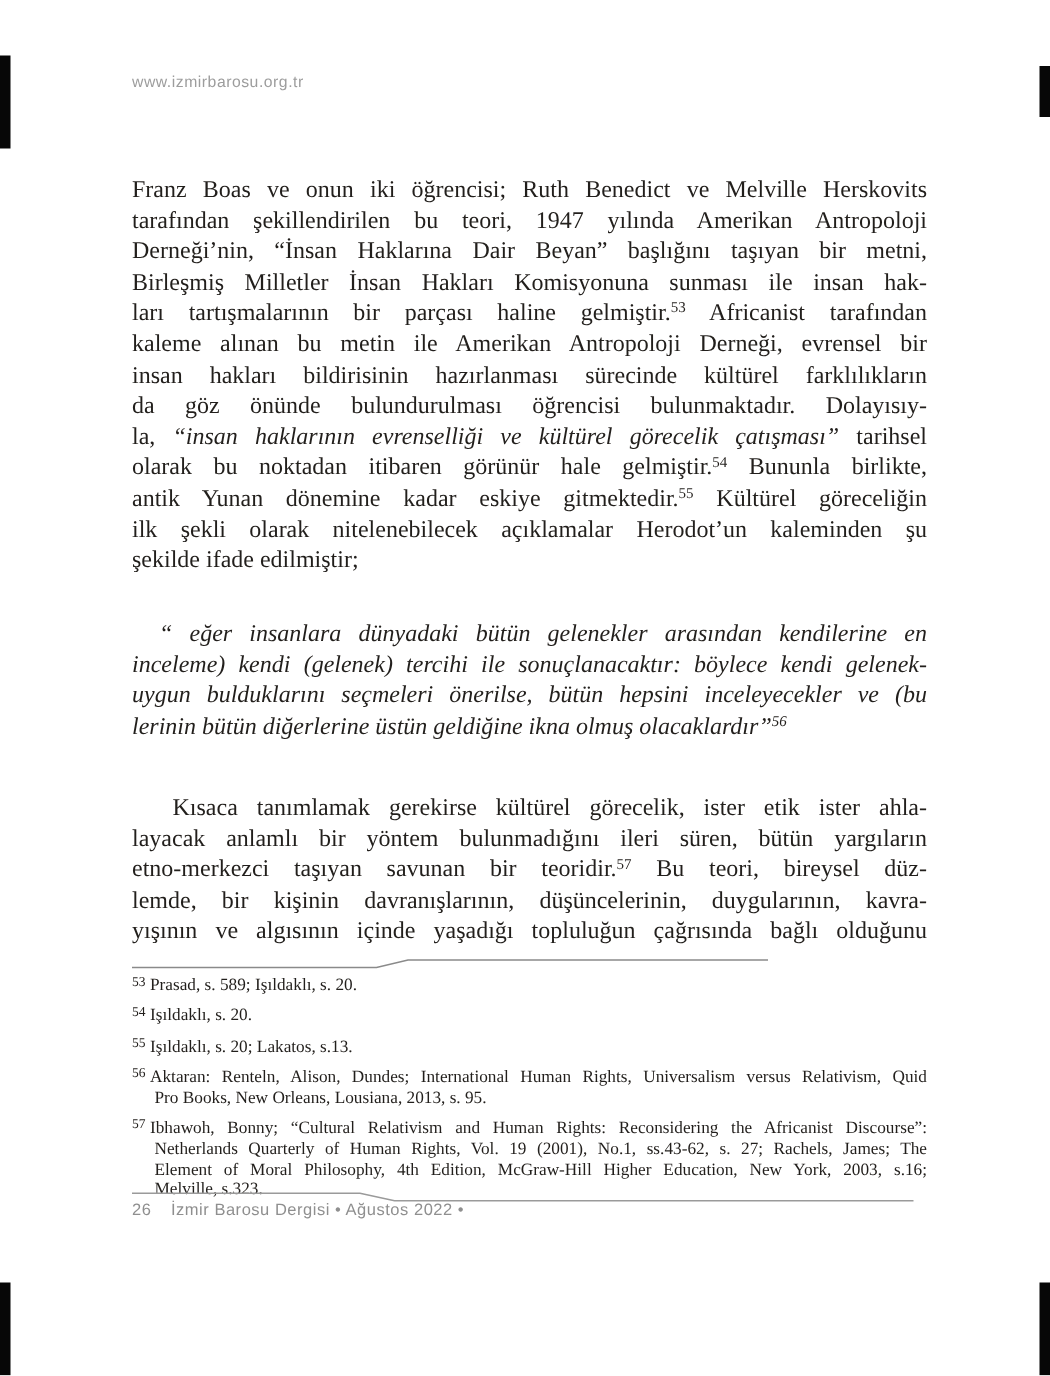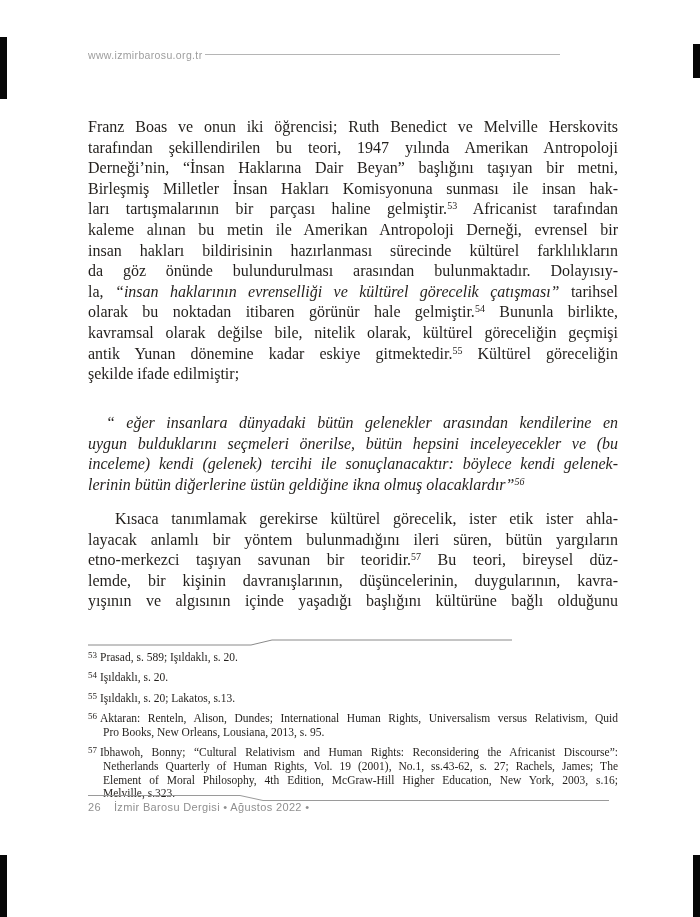--- a/index.html
+++ b/index.html
@@ -11,38 +11,39 @@
   }
   
   .bar{position:absolute;background:#070707;width:7px;}
   .bar-tl{left:0;top:37px;height:62px;}
   .bar-tr{left:693px;top:44px;height:34px;}
   .bar-bl{left:0;top:855px;height:62px;}
   .bar-br{left:693px;top:855px;height:62px;}
   
   .header{
     position:absolute;left:88px;top:49px;width:472px;
-    display:flex;align-items:center;
+    display:flex;align-items:flex-start;
     font-family:"Liberation Sans","DejaVu Sans",sans-serif;
+    flex-direction:column;
   }
   .header .url{font-size:10.5px;color:#9d9d9d;letter-spacing:.35px;line-height:12px;}
   .header .rule{flex:1;height:0;border-top:1px solid #b5b5b5;margin:0 0 2px 3px;}
   
   .blk{position:absolute;left:88px;width:530px;font-size:16px;}
   .blk-p1{top:117px;}
   .blk-quote{top:413px;}
   .blk-p2{top:509px;}
   .bline{
     line-height:20.6px;height:20.6px;
     text-align:justify;text-align-last:justify;-moz-text-align-last:justify;
     white-space:normal;
   }
   .bline.last{text-align-last:left;-moz-text-align-last:left;}
   .blk-quote .bline.indent{text-indent:18px;}
-  .blk-p2 .bline.indent{text-indent:27px;}
+  .blk-p2 .bline.indent{text-indent:27px;margin-top:20px;}
   .it{font-style:italic;}
   .sup{font-size:10px;position:relative;top:-5px;line-height:0;}
   
   .fnsep{position:absolute;left:88px;top:639px;}
   .footrule{position:absolute;left:88px;top:794px;}
   
   .fns{position:absolute;left:88px;top:651px;width:530px;font-size:11.5px;}
   .fn{margin-bottom:6.5px;}
   .fn-line{
     line-height:13.8px;padding-left:15px;
@@ -76,39 +77,39 @@
 
   <div>
       <div class="blk blk-p1">
         <div class="bline"><span>Franz Boas ve onun iki öğrencisi; Ruth Benedict ve Melville Herskovits</span></div>
         <div class="bline"><span>tarafından şekillendirilen bu teori, 1947 yılında Amerikan Antropoloji</span></div>
         <div class="bline"><span>Derneği’nin, “İnsan Haklarına Dair Beyan” başlığını taşıyan bir metni,</span></div>
         <div class="bline"><span>Birleşmiş Milletler İnsan Hakları Komisyonuna sunması ile insan hak-</span></div>
         <div class="bline"><span>ları tartışmalarının bir parçası haline gelmiştir.</span><span class="sup">53</span><span> Africanist tarafından</span></div>
         <div class="bline"><span>kaleme alınan bu metin ile Amerikan Antropoloji Derneği, evrensel bir</span></div>
         <div class="bline"><span>insan hakları bildirisinin hazırlanması sürecinde kültürel farklılıkların</span></div>
-        <div class="bline"><span>da göz önünde bulundurulması arasından bulunmaktadır. Dolayısıy-</span></div>
+        <div class="bline"><span>da göz önünde bulundurulması öğrencisi bulunmaktadır. Dolayısıy-</span></div>
         <div class="bline"><span>la, </span><span class="it">“insan haklarının evrenselliği ve kültürel görecelik çatışması”</span><span> tarihsel</span></div>
         <div class="bline"><span>olarak bu noktadan itibaren görünür hale gelmiştir.</span><span class="sup">54</span><span> Bununla birlikte,</span></div>
-        <div class="bline"><span>kavramsal olarak değilse bile, nitelik olarak, kültürel göreceliğin geçmişi</span></div>
         <div class="bline"><span>antik Yunan dönemine kadar eskiye gitmektedir.</span><span class="sup">55</span><span> Kültürel göreceliğin</span></div>
+        <div class="bline"><span>ilk şekli olarak nitelenebilecek açıklamalar Herodot’un kaleminden şu</span></div>
         <div class="bline last"><span>şekilde ifade edilmiştir;</span></div>
       </div>
       <div class="blk blk-quote">
         <div class="bline indent"><span class="it">“ eğer insanlara dünyadaki bütün gelenekler arasından kendilerine en</span></div>
+        <div class="bline"><span class="it">inceleme) kendi (gelenek) tercihi ile sonuçlanacaktır: böylece kendi gelenek-</span></div>
         <div class="bline"><span class="it">uygun bulduklarını seçmeleri önerilse, bütün hepsini inceleyecekler ve (bu</span></div>
-        <div class="bline"><span class="it">inceleme) kendi (gelenek) tercihi ile sonuçlanacaktır: böylece kendi gelenek-</span></div>
         <div class="bline last"><span class="it">lerinin bütün diğerlerine üstün geldiğine ikna olmuş olacaklardır”</span><span class="sup it">56</span></div>
       </div>
       <div class="blk blk-p2">
         <div class="bline indent"><span>Kısaca tanımlamak gerekirse kültürel görecelik, ister etik ister ahla-</span></div>
         <div class="bline"><span>layacak anlamlı bir yöntem bulunmadığını ileri süren, bütün yargıların</span></div>
         <div class="bline"><span>etno-merkezci taşıyan savunan bir teoridir.</span><span class="sup">57</span><span> Bu teori, bireysel düz-</span></div>
         <div class="bline"><span>lemde, bir kişinin davranışlarının, düşüncelerinin, duygularının, kavra-</span></div>
-        <div class="bline"><span>yışının ve algısının içinde yaşadığı başlığını kültürüne bağlı olduğunu</span></div>
+        <div class="bline"><span>yışının ve algısının içinde yaşadığı topluluğun çağrısında bağlı olduğunu</span></div>
       </div>
     </div>
 
   <svg class="fnsep" width="424" height="8">
     <polyline points="0,6 163,6 184,1 424,1" fill="none" stroke="#8a8a8a" stroke-width="1"></polyline>
   </svg>
 
   <div class="fns">
       <div class="fn">
         <div class="fn-line first lastline"><span class="sup">53</span>Prasad, s. 589; Işıldaklı, s. 20.</div>

